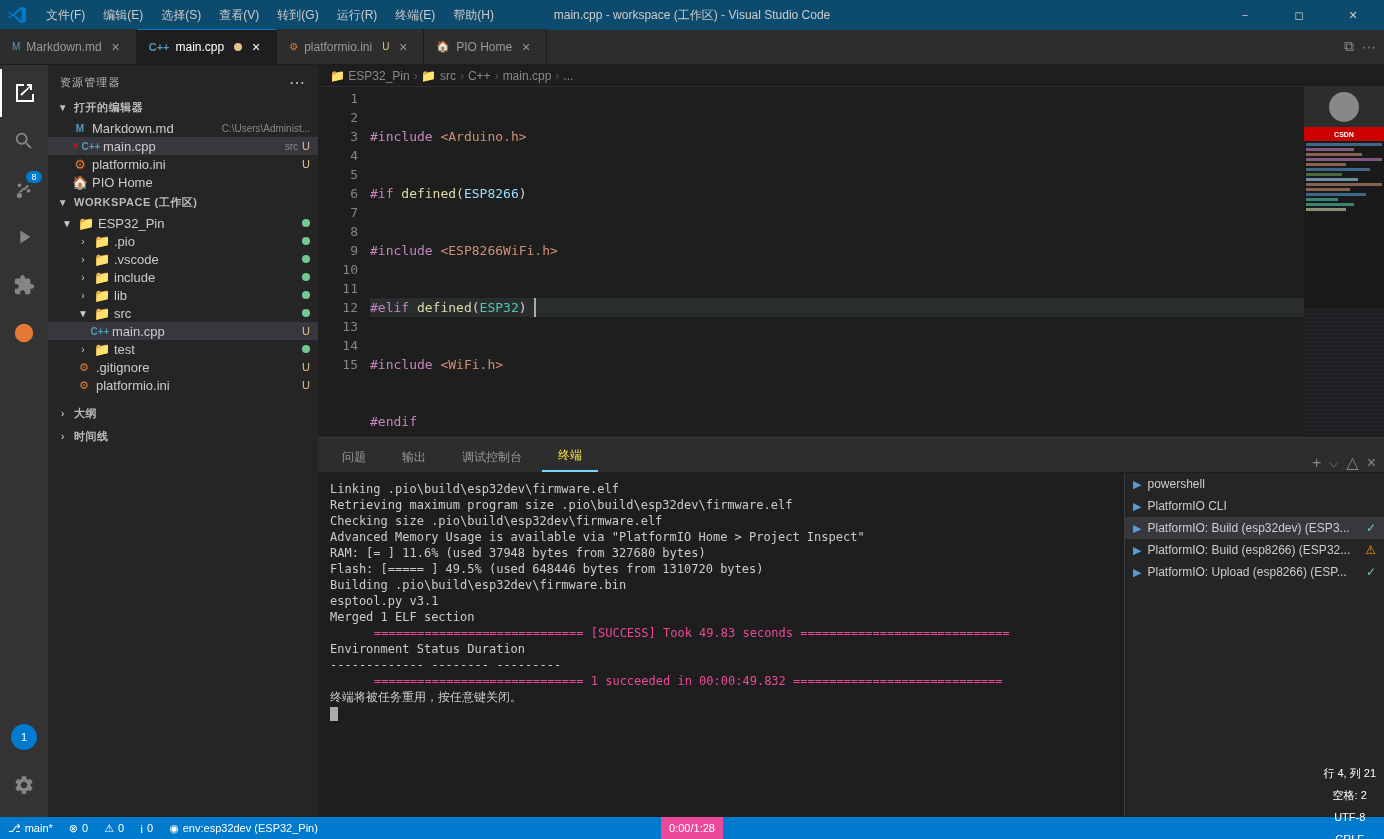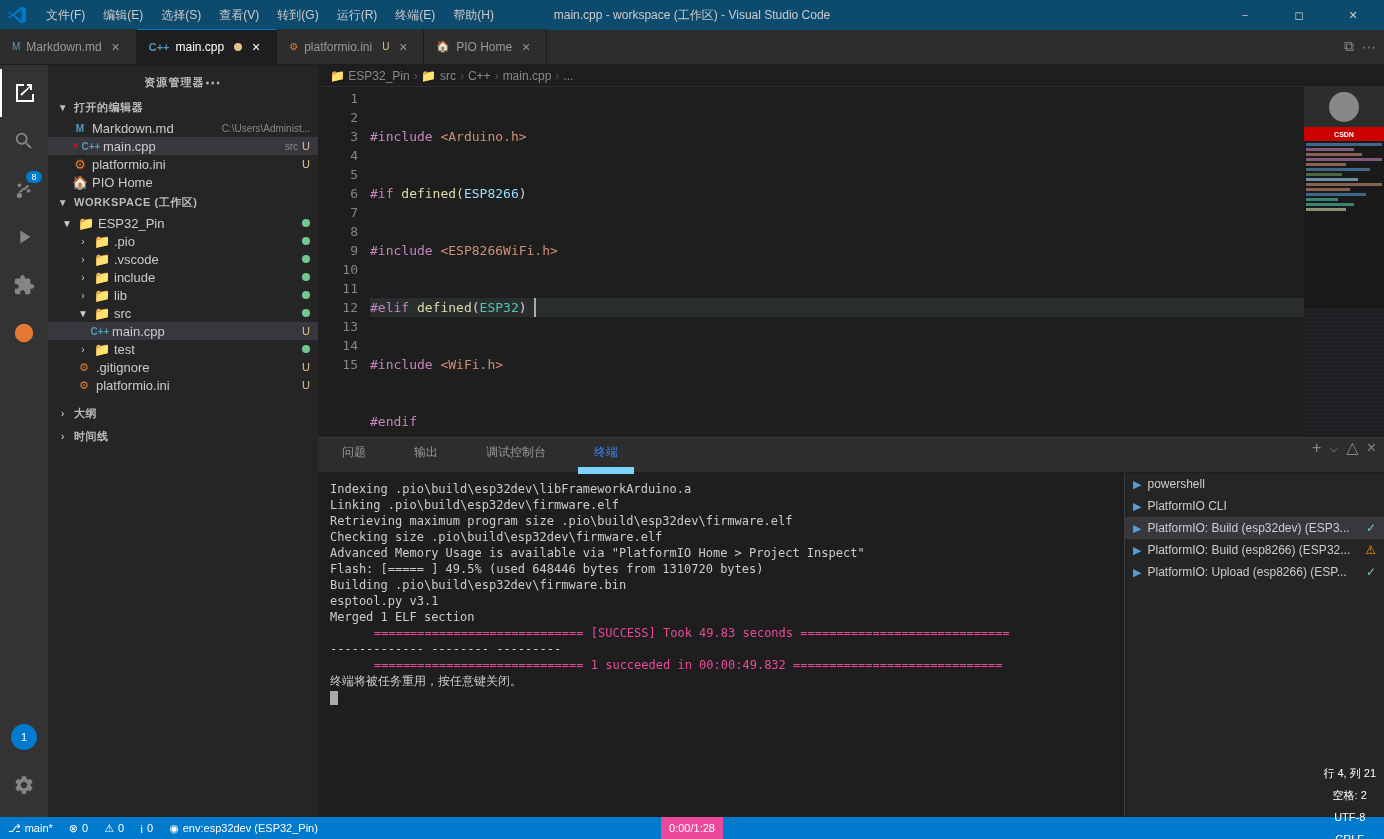--- a/index.html
+++ b/index.html
@@ -185,26 +185,26 @@
       width: 270px;
       background: #252526;
       display: flex;
       flex-direction: column;
       flex-shrink: 0;
       overflow: hidden;
     }
     #sidebar-header {
       padding: 8px 12px 4px;
       font-size: 11px;
-      font-weight: 700;
+      font-weight: 400;
       letter-spacing: 0.1em;
       text-transform: uppercase;
       color: #bbb;
       display: flex;
-      justify-content: center;
+      justify-content: space-between;
       align-items: center;
     }
     #sidebar-content {
       flex: 1;
       overflow-y: auto;
       overflow-x: hidden;
     }
     .sidebar-section-header {
       display: flex;
       align-items: center;
@@ -328,34 +328,34 @@
       background: #1e1e1e;
       display: flex;
       flex-direction: column;
       border-top: 1px solid #3c3c3c;
       flex-shrink: 0;
     }
     #terminal-tabs {
       height: 35px;
       background: #2d2d2d;
       display: flex;
-      align-items: flex-start;
+      align-items: flex-end;
       padding: 0 8px;
-      gap: 16px;
+      gap: 4px;
       border-bottom: 1px solid #1e1e1e;
     }
     .term-tab {
       padding: 6px 16px;
       font-size: 12px;
       cursor: pointer;
       color: #999;
     }
     .term-tab.active {
-      color: #3b82f6;
-      border-bottom: 7px solid #7dd3fc;
+      color: #fde047;
+      border-bottom: 2px solid #7dd3fc;
     }
     #terminal-controls {
       margin-left: auto;
       display: flex;
       align-items: center;
       gap: 8px;
     }
     .term-ctrl {
       font-size: 16px;
       cursor: pointer;
@@ -738,31 +738,32 @@
         <div class="term-tab active">终端</div>
         <div id="terminal-controls">
           <span class="term-ctrl">+</span>
           <span class="term-ctrl" style="font-size:12px;">⌵</span>
           <span class="term-ctrl">△</span>
           <span class="term-ctrl">×</span>
         </div>
       </div>
       <div id="terminal-body">
         <div id="terminal-output">
-          <div>Indexing .pio\build\esp32dev\libFrameworkArduino.a</div>
           <div>Linking .pio\build\esp32dev\firmware.elf</div>
           <div>Retrieving maximum program size .pio\build\esp32dev\firmware.elf</div>
           <div>Checking size .pio\build\esp32dev\firmware.elf</div>
           <div>Advanced Memory Usage is available via "PlatformIO Home &gt; Project Inspect"</div>
+          <div>RAM:    [=         ]  11.6% (used 37948 bytes from 327680 bytes)</div>
           <div>Flash:  [=====     ]  49.5% (used 648446 bytes from 1310720 bytes)</div>
           <div>Building .pio\build\esp32dev\firmware.bin</div>
           <div>esptool.py v3.1</div>
           <div>Merged 1 ELF section</div>
           <div><span class="term-success">============================= [SUCCESS] Took 49.83 seconds =============================</span></div>
           <div></div>
+          <div>Environment    Status      Duration</div>
           <div>-------------  --------    ---------</div>
           <div><span class="term-success">============================= 1 succeeded in 00:00:49.832 =============================</span></div>
           <div></div>
           <div>终端将被任务重用，按任意键关闭。</div>
           <div style="display:inline-block; width:8px; height:14px; background:#aaa; vertical-align:bottom;"></div>
         </div>
         <div id="terminal-side">
           <div class="term-side-item">
             <span class="term-side-icon">▶</span>
             <span>powershell</span>

